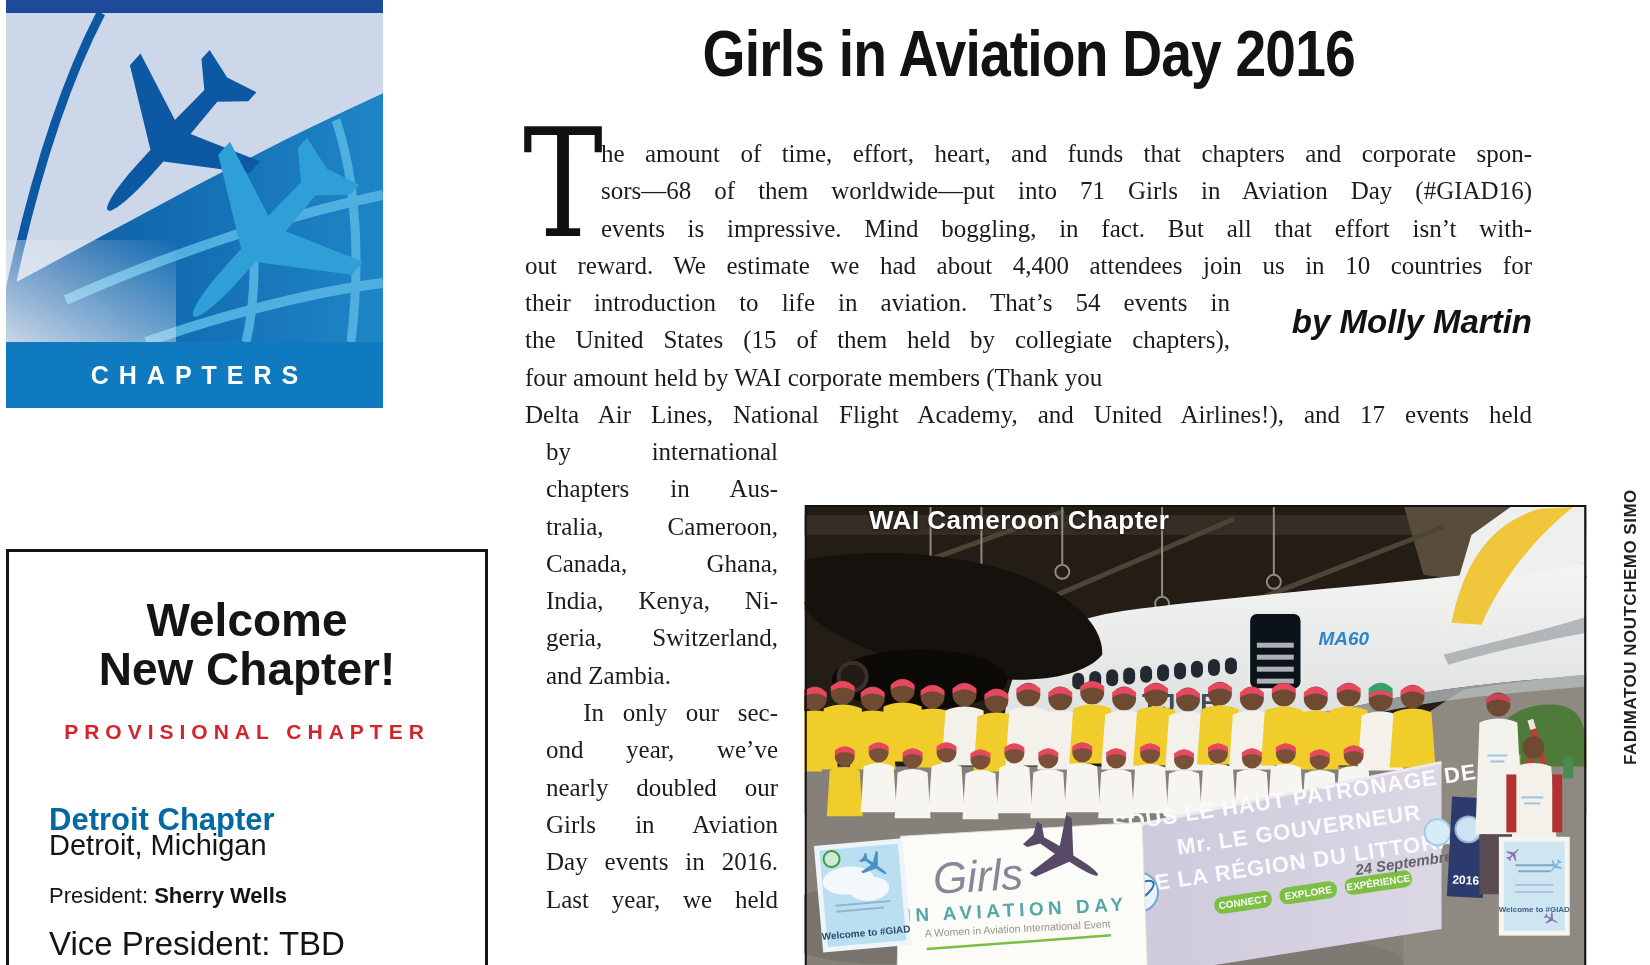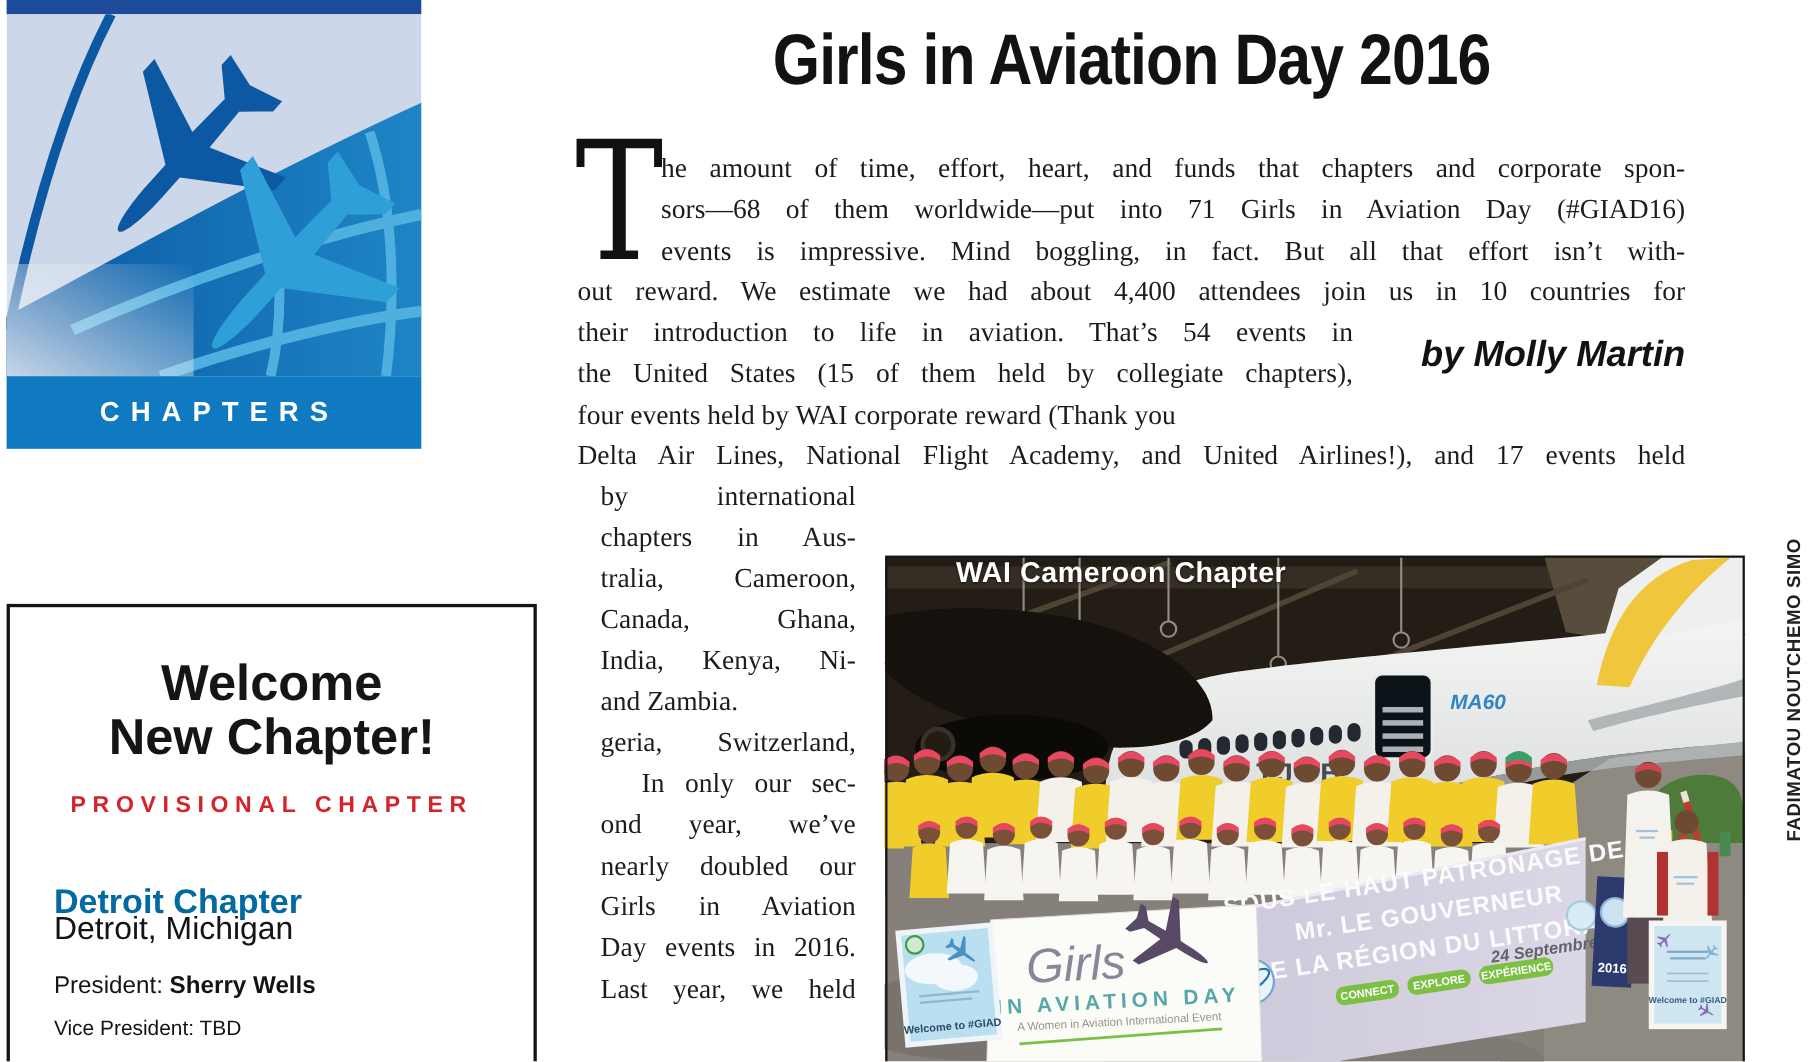--- a/index.html
+++ b/index.html
@@ -18,21 +18,21 @@
   #welcome{position:absolute;left:6px;top:549px;width:476px;height:460px;
            border:3px solid #141414;background:#fff;}
   .w-title{position:absolute;left:0;top:44px;width:100%;text-align:center;
            font-size:46px;font-weight:700;line-height:49px;color:#151515;}
   .w-sub{position:absolute;left:0;top:168px;width:100%;text-align:center;
          font-size:21px;font-weight:700;letter-spacing:6px;color:#d3242c;}
   .w-chap{position:absolute;left:40px;top:250px;font-size:31px;font-weight:700;color:#0369a1;}
   .w-loc{position:absolute;left:40px;top:277px;font-size:29px;color:#141414;}
   .w-pres{position:absolute;left:40px;top:331px;font-size:22px;color:#141414;}
   .w-pres b{font-weight:700;}
-  .w-vp{position:absolute;left:40px;top:373px;font-size:19px;color:#141414;}
+  .w-vp{position:absolute;left:40px;top:373px;font-size:33px;color:#141414;}
 
   
   #title{position:absolute;left:525px;top:16px;width:1007px;text-align:center;}
   #title span{display:inline-block;transform:scaleX(.85);transform-origin:center;
               font-size:65px;font-weight:700;color:#121212;letter-spacing:-1px;white-space:nowrap;}
   #byline{position:absolute;left:1100px;top:303px;width:432px;text-align:right;
           font-size:33px;font-weight:700;font-style:italic;color:#121212;}
   #dropcap{position:absolute;left:523px;top:109px;font-family:"DejaVu Serif",serif;
            font-size:150px;line-height:1;color:#111;transform:scaleX(.8);transform-origin:left top;}
   .serif{font-family:"Liberation Serif","DejaVu Serif",serif;font-size:25px;color:#1c1c1c;}
@@ -117,33 +117,33 @@
       <div class="ln jst">he amount of time, effort, heart, and funds that chapters and corporate spon-</div>
       <div class="ln jst">sors—68 of them worldwide—put into 71 Girls in Aviation Day (#GIAD16)</div>
       <div class="ln jst">events is impressive. Mind boggling, in fact. But all that effort isn’t with-</div>
     </div>
   <div id="op-full-a" class="serif">
     <div class="ln jst">out reward. We estimate we had about 4,400 attendees join us in 10 countries for</div>
   </div>
   <div id="op-inset" class="serif">
       <div class="ln jst">their introduction to life in aviation. That’s 54 events in</div>
       <div class="ln jst">the United States (15 of them held by collegiate chapters),</div>
-      <div class="ln">four events held by WAI corporate reward (Thank you</div>
+      <div class="ln">four amount held by WAI corporate members (Thank you</div>
     </div>
   <div id="op-full-b" class="serif">
     <div class="ln jst">Delta Air Lines, National Flight Academy, and United Airlines!), and 17 events held</div>
   </div>
   <div id="op-col" class="serif">
       <div class="ln jst">by international</div>
       <div class="ln jst">chapters in Aus-</div>
       <div class="ln jst">tralia, Cameroon,</div>
       <div class="ln jst">Canada, Ghana,</div>
       <div class="ln jst">India, Kenya, Ni-</div>
+      <div class="ln jst">geria, Switzerland,</div>
       <div class="ln">and Zambia.</div>
-      <div class="ln jst">geria, Switzerland,</div>
       <div class="ln jst">&nbsp;&nbsp;In only our sec-</div>
       <div class="ln jst">ond year, we’ve</div>
       <div class="ln jst">nearly doubled our</div>
       <div class="ln jst">Girls in Aviation</div>
       <div class="ln jst">Day events in 2016.</div>
       <div class="ln jst">Last year, we held</div>
     </div>
 
   <div id="photo">
     <svg width="783" height="484" viewBox="0 0 783 485">

